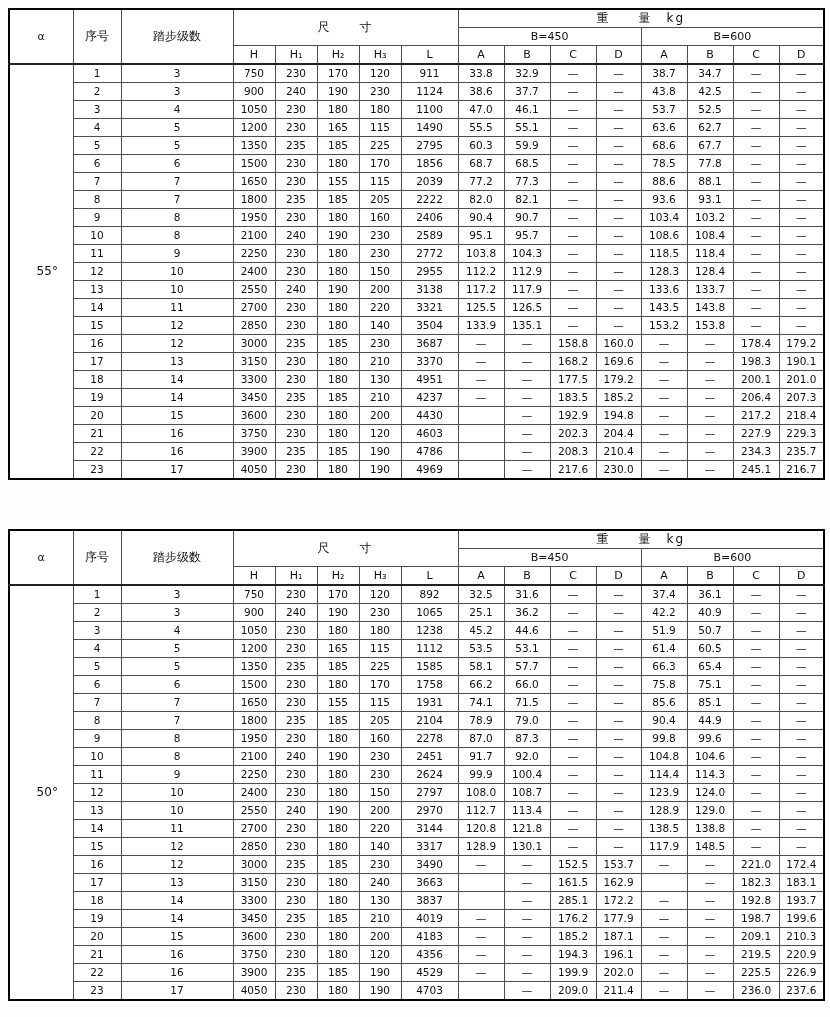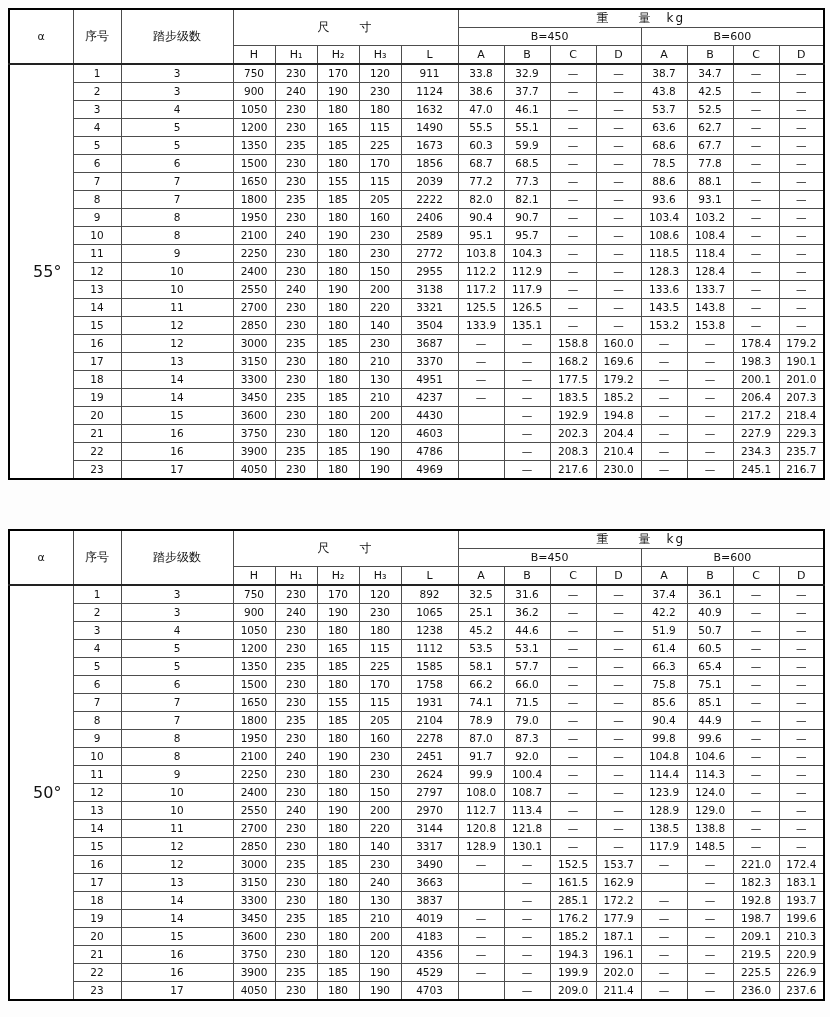--- a/index.html
+++ b/index.html
@@ -5,21 +5,21 @@
   html,body{margin:0;padding:0;background:#fdfdfd;}
   body{width:830px;font-family:"DejaVu Sans","Liberation Sans",sans-serif;color:#111;}
   .sheet{padding:8px 8px 10px 8px;}
   table.spec{border-collapse:collapse;table-layout:fixed;width:814px;border:2px solid #000;background:#fff;}
   table.spec + table.spec{margin-top:49px;}
   th,td{border:1px solid #4d4d4d;text-align:center;vertical-align:middle;padding:0;font-weight:normal;overflow:hidden;white-space:nowrap;}
   thead th{font-size:11px;height:17px;line-height:17px;}
   thead{border-bottom:2px solid #222;}
   th.cjk{font-size:12px;}
   tbody td{font-size:10.5px;height:17px;line-height:17px;}
-  td.alpha-cell{font-size:16px;border-right:1px solid #4d4d4d;padding-left:12px;}
+  td.alpha-cell{font-size:12px;border-right:1px solid #4d4d4d;padding-left:12px;}
   .grp{letter-spacing:2px;}
 </style>
 </head>
 <body>
 
 <div class="sheet">
 
   <table class="spec">
     <colgroup>
       <col style="width:64px">
@@ -103,21 +103,21 @@
           <td>—</td>
           <td>—</td>
         </tr>
         <tr>
           <td>3</td>
           <td>4</td>
           <td>1050</td>
           <td>230</td>
           <td>180</td>
           <td>180</td>
-          <td>1632</td>
+          <td>1100</td>
           <td>47.0</td>
           <td>46.1</td>
           <td>—</td>
           <td>—</td>
           <td>53.7</td>
           <td>52.5</td>
           <td>—</td>
           <td>—</td>
         </tr>
         <tr>
@@ -137,21 +137,21 @@
           <td>—</td>
           <td>—</td>
         </tr>
         <tr>
           <td>5</td>
           <td>5</td>
           <td>1350</td>
           <td>235</td>
           <td>185</td>
           <td>225</td>
-          <td>1673</td>
+          <td>2795</td>
           <td>60.3</td>
           <td>59.9</td>
           <td>—</td>
           <td>—</td>
           <td>68.6</td>
           <td>67.7</td>
           <td>—</td>
           <td>—</td>
         </tr>
         <tr>

